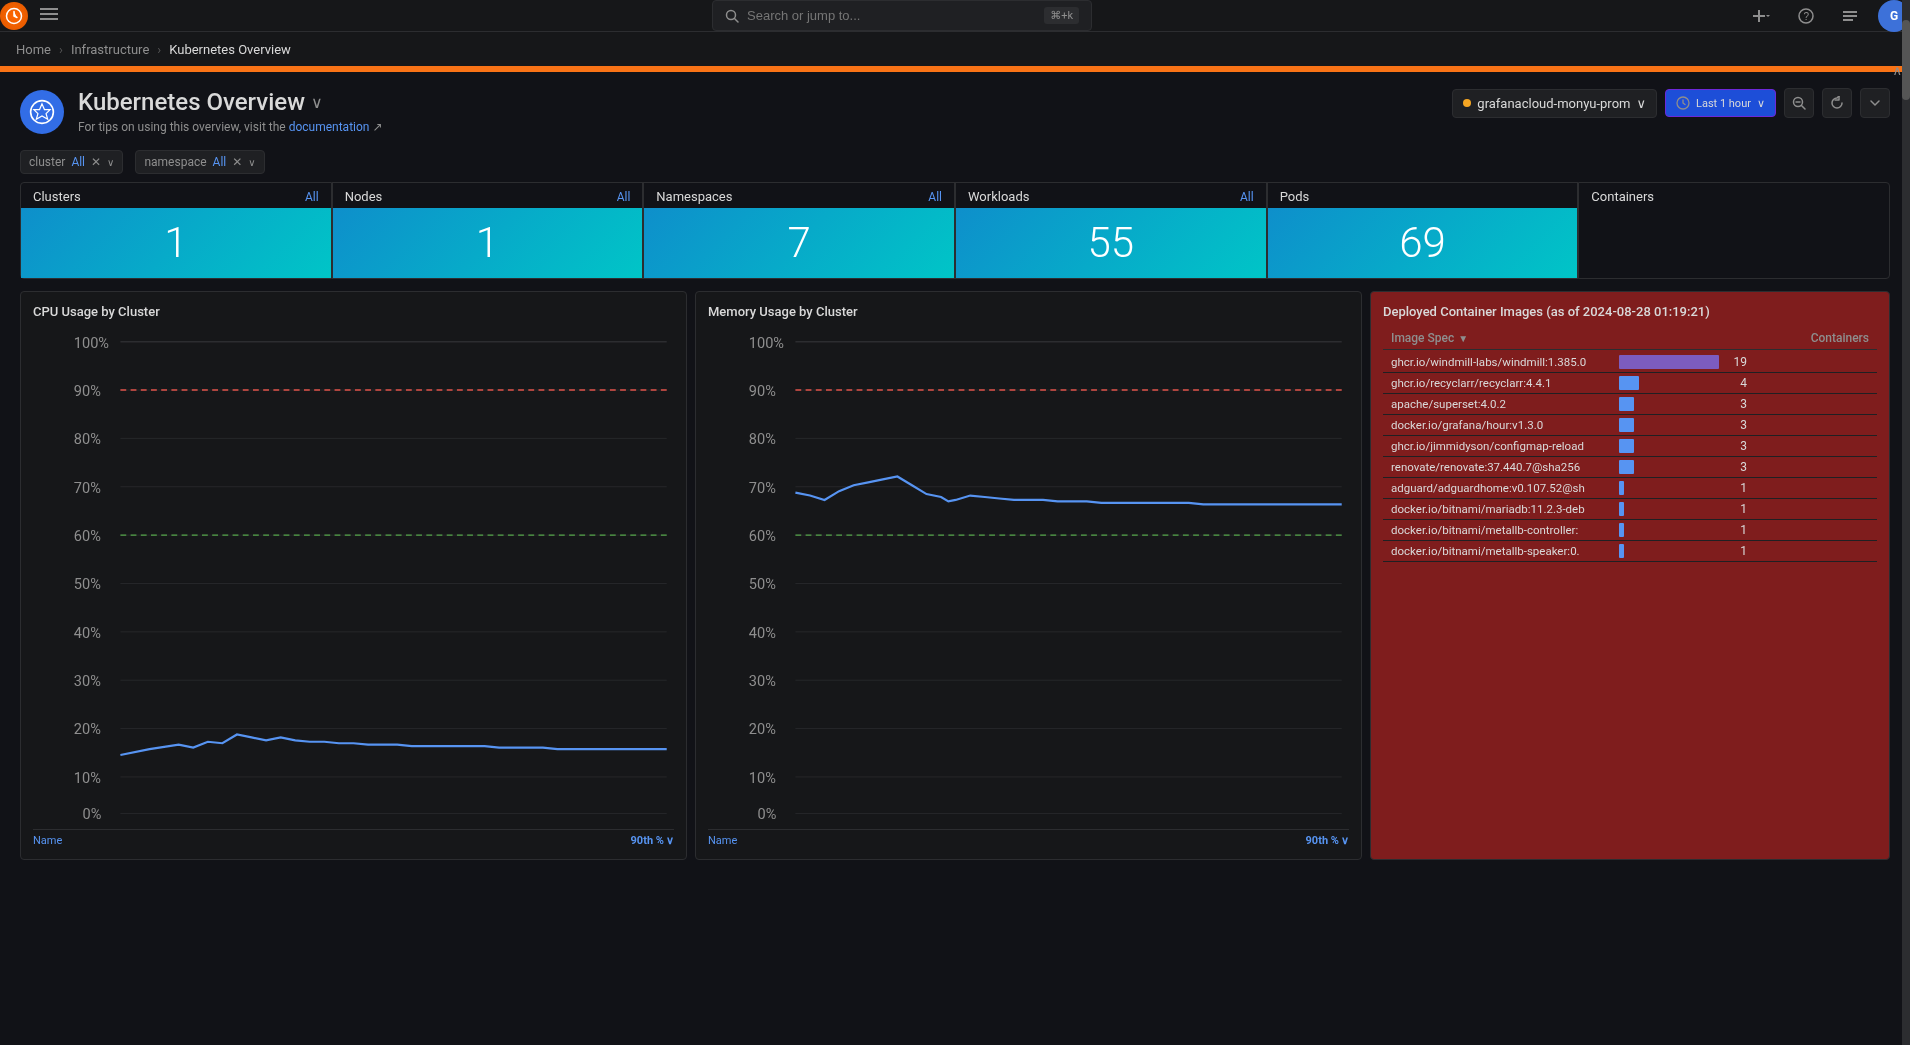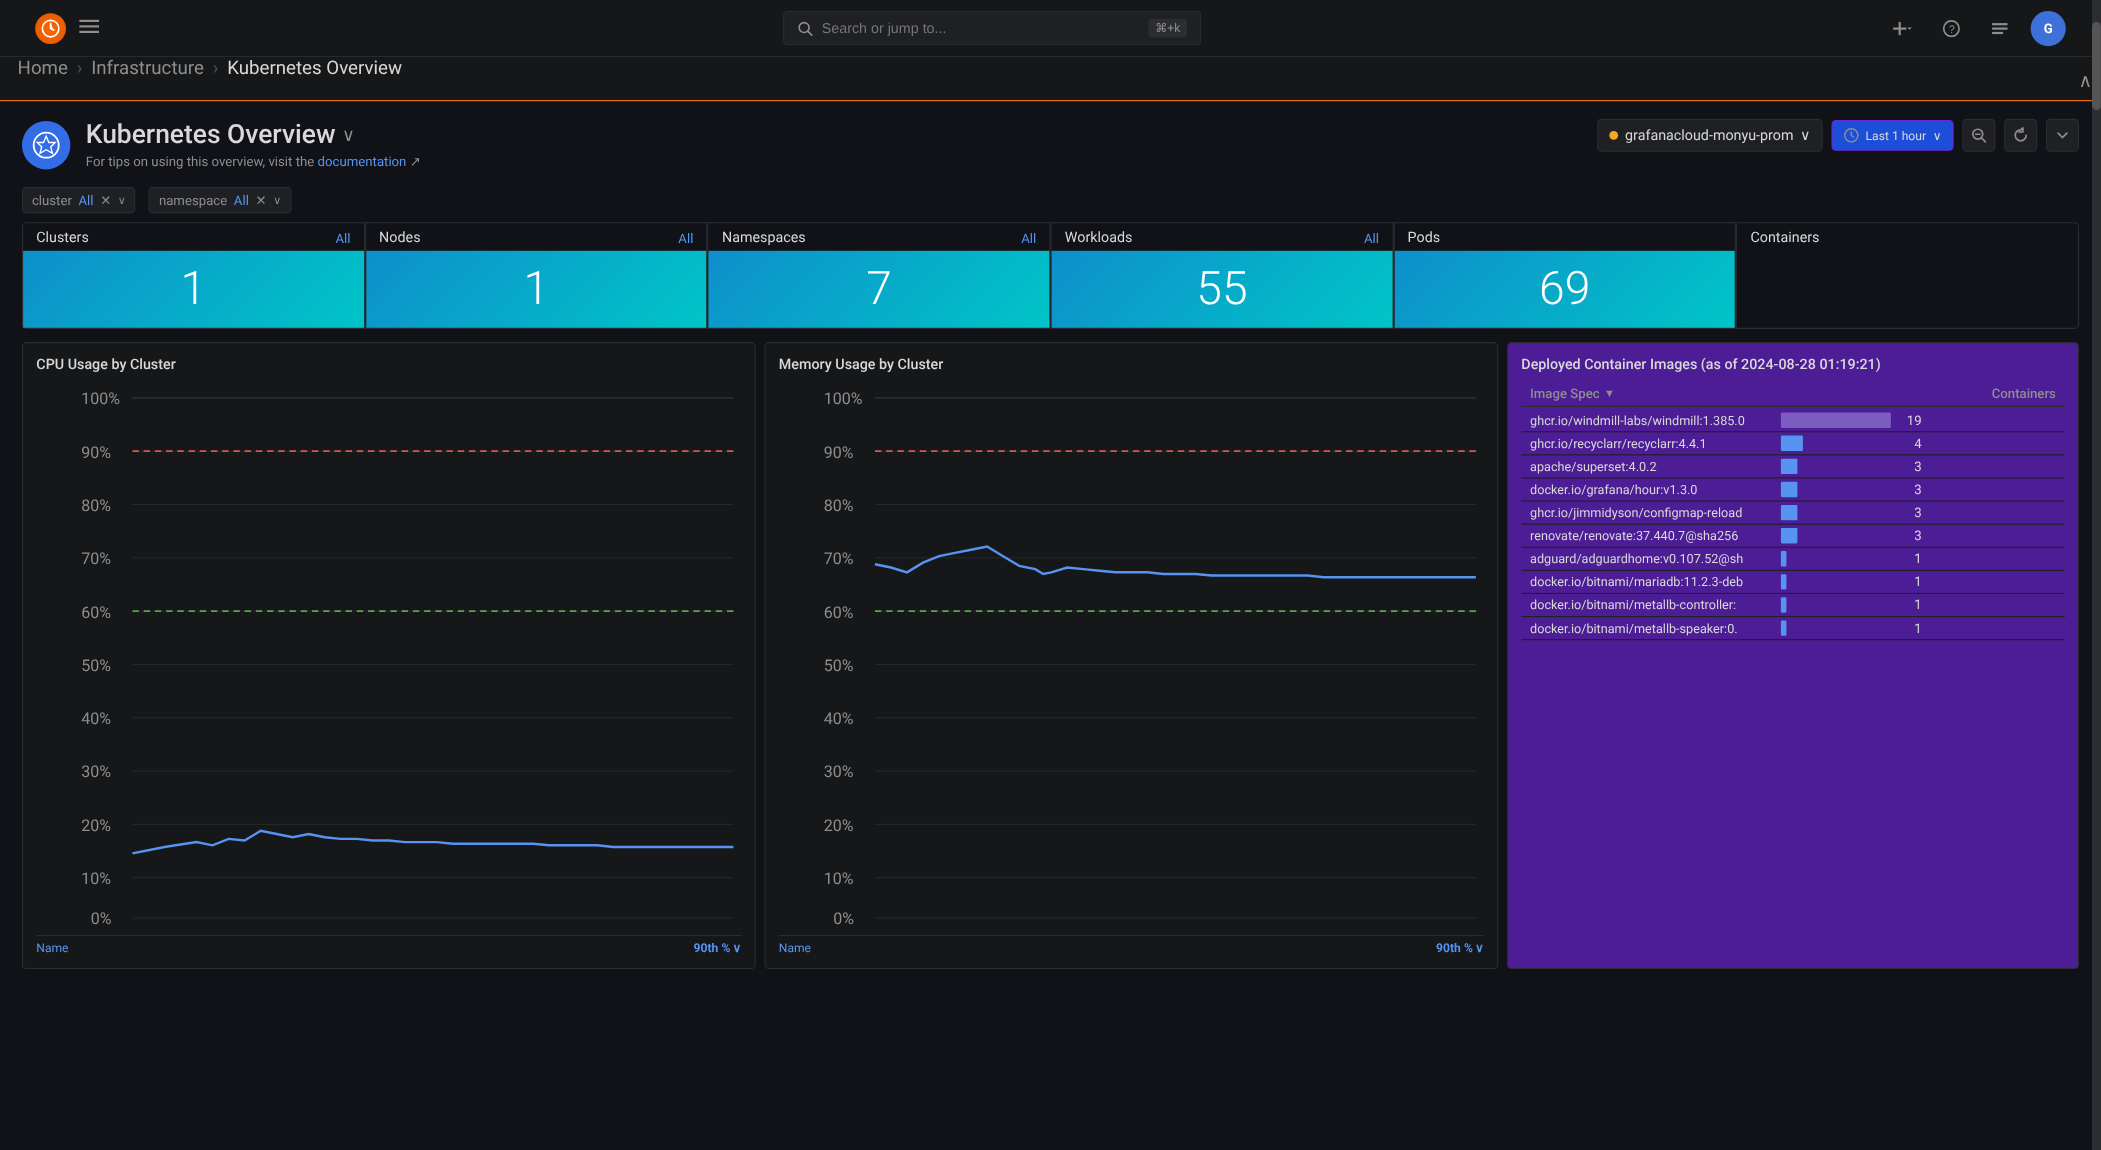--- a/index.html
+++ b/index.html
@@ -9,25 +9,25 @@
       font-family: -apple-system, BlinkMacSystemFont, 'Segoe UI', Roboto, sans-serif;
       font-size: 13px;
       width: 1910px;
       min-height: 1045px;
       overflow: hidden;
     }
 
     
     .top-nav {
       background: #161719;
-      height: 52px;
+      height: 32px;
       display: flex;
       align-items: center;
       justify-content: space-between;
-      padding: 0 32px;
+      padding: 0 0;
       border-bottom: 1px solid #2c2d30;
     }
     .top-nav-left { display: flex; align-items: center; gap: 12px; }
     .grafana-logo {
       width: 28px; height: 28px;
       background: radial-gradient(circle, #ff6600, #e05800);
       border-radius: 50%;
       display: flex; align-items: center; justify-content: center;
       font-size: 14px; color: white; font-weight: bold;
     }
@@ -71,25 +71,25 @@
       background: #3d71d9;
       display: flex; align-items: center; justify-content: center;
       color: white; font-size: 12px; font-weight: bold;
       cursor: pointer;
     }
 
     
     .breadcrumb-bar {
       background: #161719;
       height: 40px;
-      display: flex; 
+      display: flex; align-items: center;
       padding: 0 16px;
       gap: 8px;
-      border-bottom: 1px solid #f97316;
-      font-size: 17px;
+      border-bottom: 6px solid #f97316;
+      font-size: 13px;
     }
     .breadcrumb-item { color: #8e8e8e; cursor: pointer; }
     .breadcrumb-sep { color: #555; }
     .breadcrumb-current { color: #d9d9d9; }
 
     
     .dashboard-header {
       padding: 16px 20px 8px;
       display: flex; align-items: flex-start; justify-content: space-between;
     }
@@ -218,21 +218,21 @@
       font-weight: 500;
     }
     .chart-area {
       flex: 1;
       position: relative;
     }
     .chart-svg { width: 100%; height: 100%; }
 
     
     .table-panel {
-      background: #4c1d95;
+      background: #7f1d1d;
       border: 1px solid #2c2d30;
       border-radius: 4px;
       padding: 12px;
       overflow: hidden;
     }
     .table-panel-title { font-size: 13px; color: #d9d9d9; margin-bottom: 8px; font-weight: 500; }
     .table-header-row {
       display: flex; justify-content: space-between;
       padding: 4px 8px;
       border-bottom: 1px solid #2c2d30;

